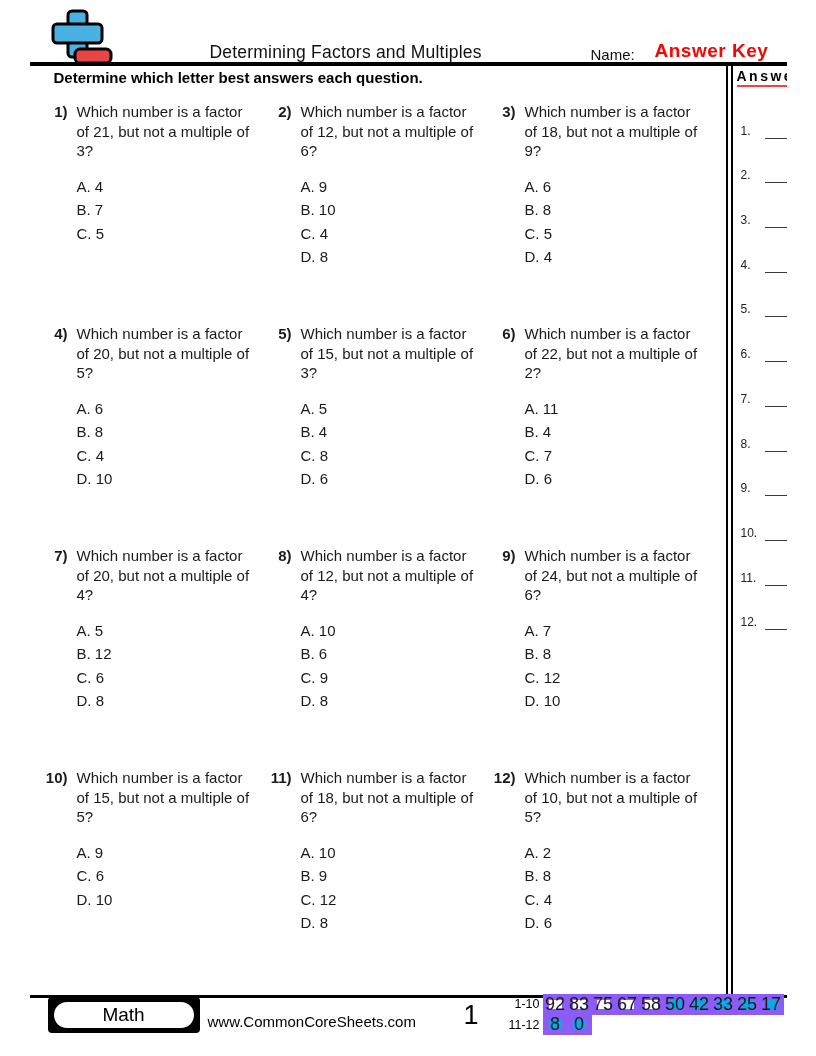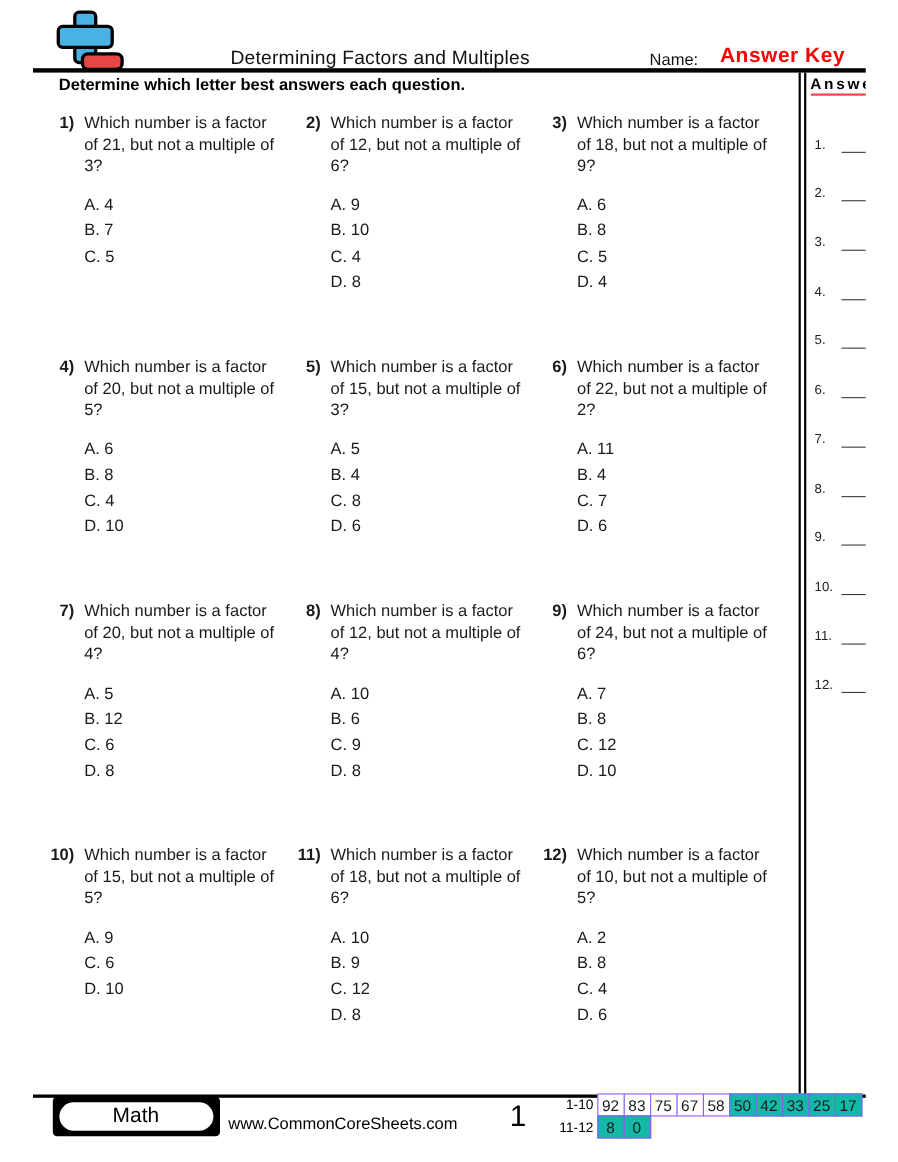--- a/index.html
+++ b/index.html
@@ -42,22 +42,22 @@
   .math-badge { position:absolute; left:18px; top:997px; width:152px; height:36px; background:#000; border-radius:4px; }
   .math-pill { position:absolute; left:6px; top:5px; right:6px; bottom:5px; background:#fff; border-radius:14px; display:flex; align-items:center; justify-content:center; }
   .math-pill span { font-size:19px; font-weight:normal; color:#000; }
   .site { position:absolute; left:178px; top:1013px; font-size:15px; color:#000; }
   .page-num { position:absolute; left:434px; top:1000px; font-size:27px; color:#000; }
   .score-block { position:absolute; right:3px; top:994px; display:flex; }
   .score-labels { display:flex; flex-direction:column; align-items:flex-end; margin-right:4px; }
   .score-label { height:21px; line-height:21px; font-size:12.5px; color:#000; }
   .score-rows { display:flex; flex-direction:column; }
   .score-row { display:flex; }
-  .score-cell { width:25px; height:21px; margin-left:-1px; margin-top:-1px; border:1px solid #8b5cf6; font-size:14px; display:flex; align-items:center; justify-content:center; background:#fff; }
-  .score-cell.hl { background:#14b8a6; }
+  .score-cell { width:25px; height:21px; margin-left:-1px; margin-top:-1px; border:6px solid #8b5cf6; font-size:18px; display:flex; align-items:center; justify-content:center; background:#fff; }
+  .score-cell.hl { background:#0ea5e9; }
   .score-row:first-child .score-cell { margin-top:0; }
 </style>
 </head>
 <body>
 
 <div class="page">
 
   <svg class="logo" viewBox="0 0 64 58">
     <rect x="18" y="3" width="19" height="46" rx="4" fill="#49b2e3" stroke="#000" stroke-width="3"></rect>
     <rect x="3" y="16" width="49" height="19" rx="4" fill="#49b2e3" stroke="#000" stroke-width="3"></rect>

